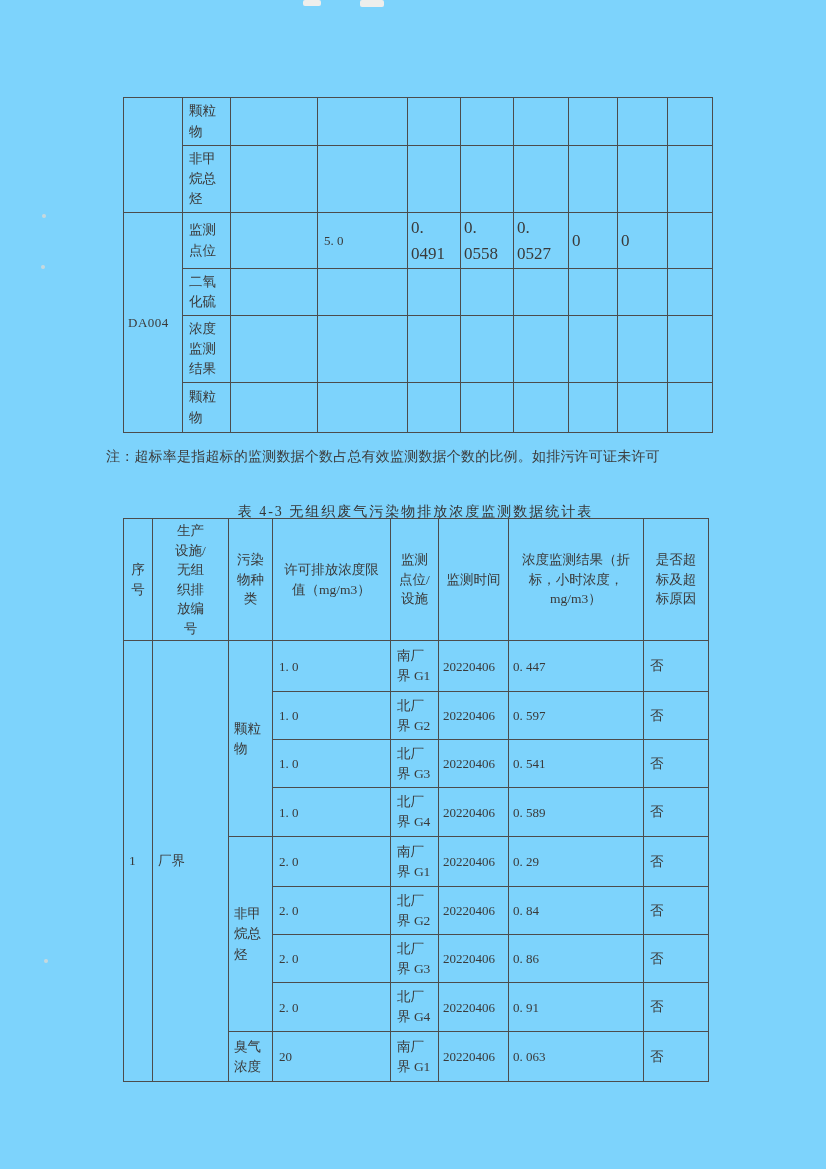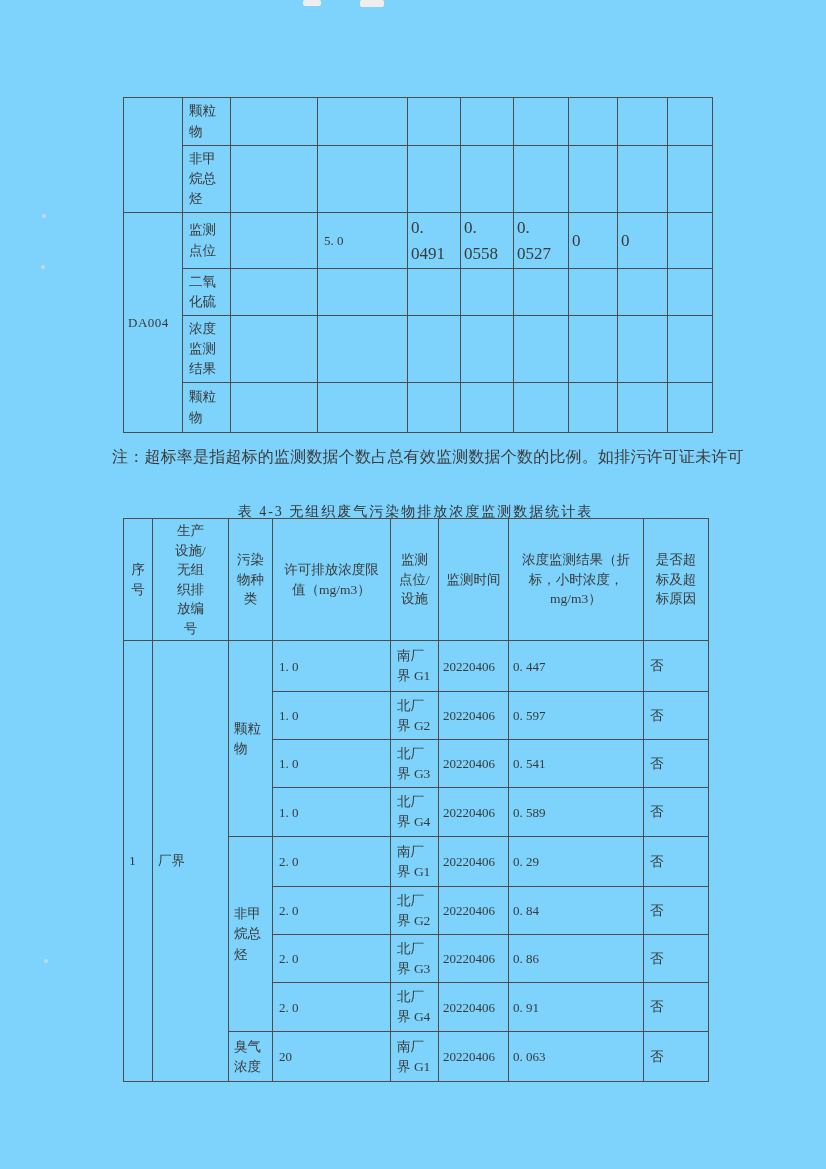--- a/index.html
+++ b/index.html
@@ -28,22 +28,22 @@
   .t2 .hd-fac { padding:2px 20px; }
   .t2 .c-serial { padding:2px 5px; }
   .t2 .c-pol { padding:2px 5px; }
   .t2 .c-lim { padding:2px 6px; font-size:13px;margin-left:24px; }
   .t2 .c-pt  { padding:2px 6px; }
   .t2 .c-tm  { padding:2px 4px; font-size:13px; }
   .t2 .c-res { padding:2px 4px; font-size:13px; }
   .t2 .c-ex  { padding:2px 6px; }
   
   .note {
-    position:absolute; left:112px; top:447px; width:640px;
-    font-size:16px; line-height:20px; letter-spacing:0.2px; color:#3c3c3c;
+    position:absolute; left:106px; top:447px; width:640px;
+    font-size:14px; line-height:20px; letter-spacing:0.2px; color:#3c3c3c;
   }
   .tbl-title {
     position:absolute; left:123px; top:503px; width:585px;
     text-align:center; font-size:14px; letter-spacing:2px; color:#363636;
   }
   
   .smudge { position:absolute; background:#eeeeec; border-radius:2px; }
   .speck  { position:absolute; width:4px; height:4px; border-radius:50%; background:#d9d9d5; opacity:0.8; }
 </style>
 </head>

